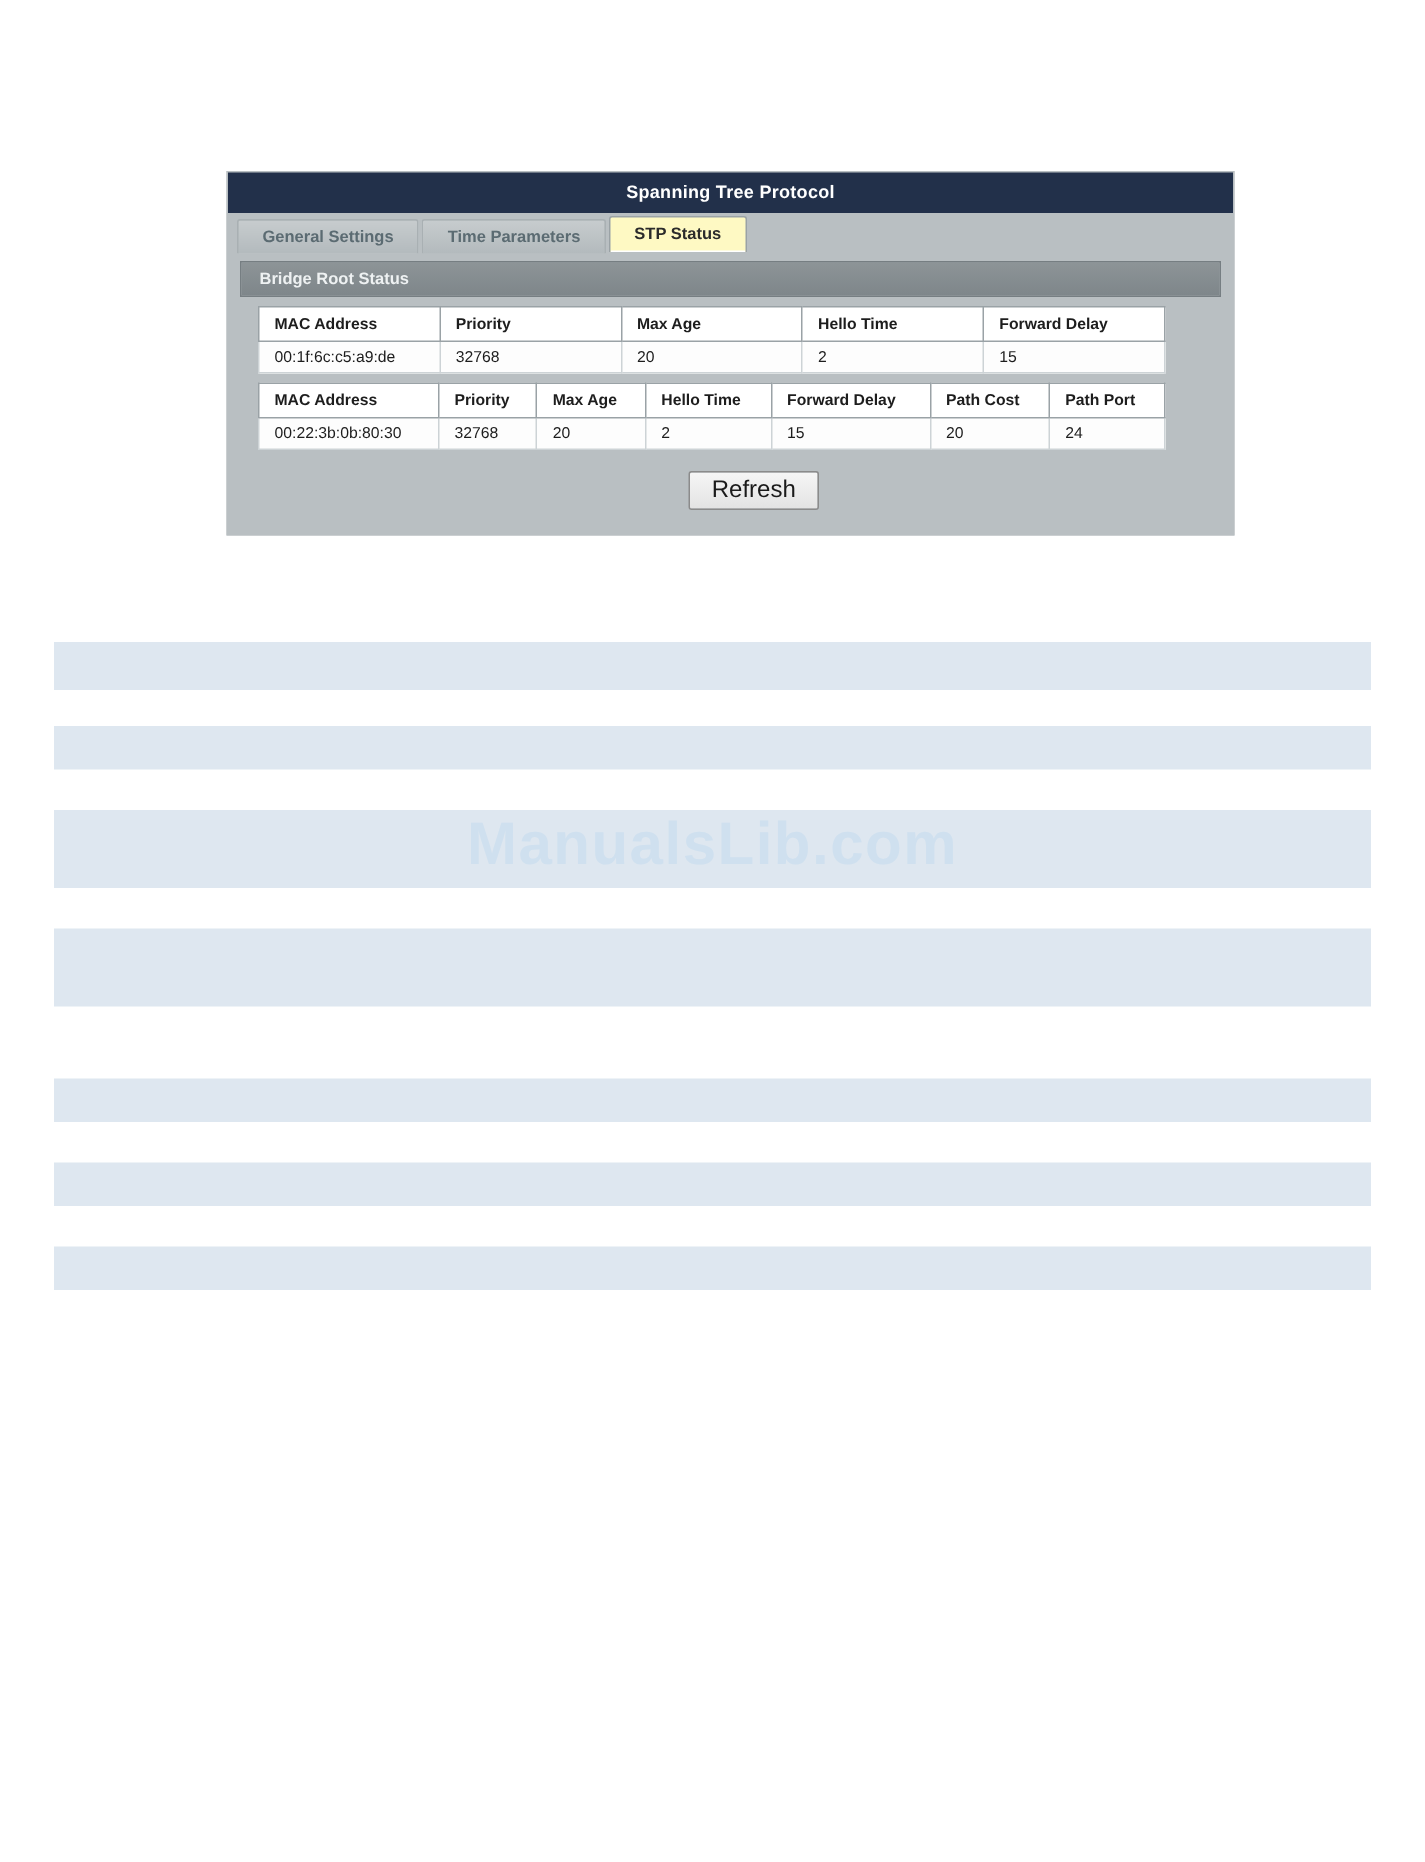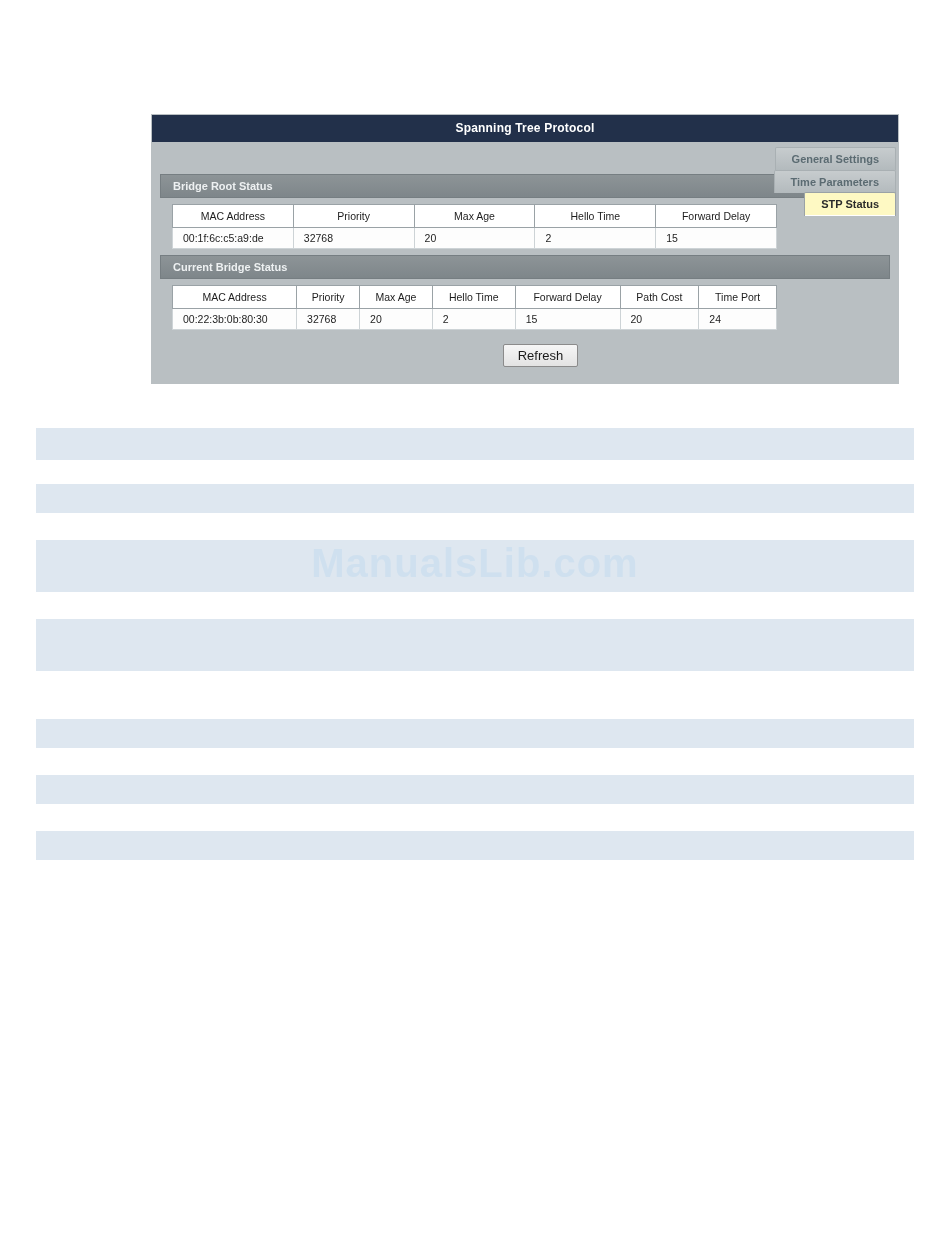--- a/index.html
+++ b/index.html
@@ -13,21 +13,21 @@
     position: relative;
     font-family: "Liberation Sans", sans-serif;
     -webkit-font-smoothing: antialiased;
   }
 
   
   .stp-panel {
     position: absolute;
     left: 151px;
     top: 114px;
-    width: 748px;
+    width: 672px;
     background: #b9bfc2;
     border: 1px solid #b9bfc2;
     box-sizing: border-box;
   }
 
   .panel-title {
     background: #22304a;
     color: #ffffff;
     font-size: 12px;
     font-weight: bold;
@@ -37,21 +37,20 @@
   }
 
   
   .tabs {
     display: flex;
     align-items: flex-end;
     padding: 4px 0 0 6px;
     background: #b9bfc2;
     height: 22px;
     box-sizing: content-box;
-    flex-direction: column;
   }
   .tab {
     font-size: 11px;
     font-weight: bold;
     color: #5b6b72;
     padding: 4px 16px 4px 16px;
     margin-right: 2px;
     background: linear-gradient(to bottom, #c7ccce 0%, #b3babd 100%);
     border: 1px solid #a9b0b3;
     border-bottom: none;
@@ -88,27 +87,27 @@
     padding: 0 12px;
     box-sizing: border-box;
   }
   table.data {
     border-collapse: collapse;
     background: #ffffff;
     font-size: 10.5px;
     color: #1d1d1d;
   }
   table.data th {
-    font-weight: normal;
+    font-weight: bold;
     font-size: 10.5px;
     padding: 5px 10px;
     border: 1px solid #9aa2a6;
     background: #ffffff;
     white-space: nowrap;
-    text-align: center;
+    text-align: left;
   }
   table.data td {
     padding: 4px 10px;
     border: 1px solid #cdd3d6;
     background: #fdfdfd;
     text-align: left;
     white-space: nowrap;
   }
 
   .root-table { width: 605px; }
@@ -116,21 +115,21 @@
 
   .bridge-table { width: 605px; }
 
   
   .btn-row {
     text-align: center;
     padding: 14px 0 16px 0;
   }
   .btn {
     font-family: "Liberation Sans", sans-serif;
-    font-size: 13px;
+    font-size: 16px;
     color: #1b1b1b;
     background: linear-gradient(to bottom, #f6f6f6 0%, #e3e3e3 100%);
     border: 1px solid #8b8b8b;
     border-radius: 2px;
     padding: 3px 14px;
     cursor: pointer;
     margin-left: 31px;
   }
 
   
@@ -181,32 +180,31 @@
           <td>00:1f:6c:c5:a9:de</td>
           <td>32768</td>
           <td>20</td>
           <td>2</td>
           <td>15</td>
         </tr>
       </tbody>
     </table>
   </div>
 
-  <div class="section-bar">Current Bridge Status</div>
   <div class="tbl-wrap">
     <table class="data bridge-table">
       <thead>
         <tr>
           <th>MAC Address</th>
           <th>Priority</th>
           <th>Max Age</th>
           <th>Hello Time</th>
           <th>Forward Delay</th>
           <th>Path Cost</th>
-          <th>Time Port</th>
+          <th>Path Port</th>
         </tr>
       </thead>
       <tbody>
         <tr>
           <td>00:22:3b:0b:80:30</td>
           <td>32768</td>
           <td>20</td>
           <td>2</td>
           <td>15</td>
           <td>20</td>

